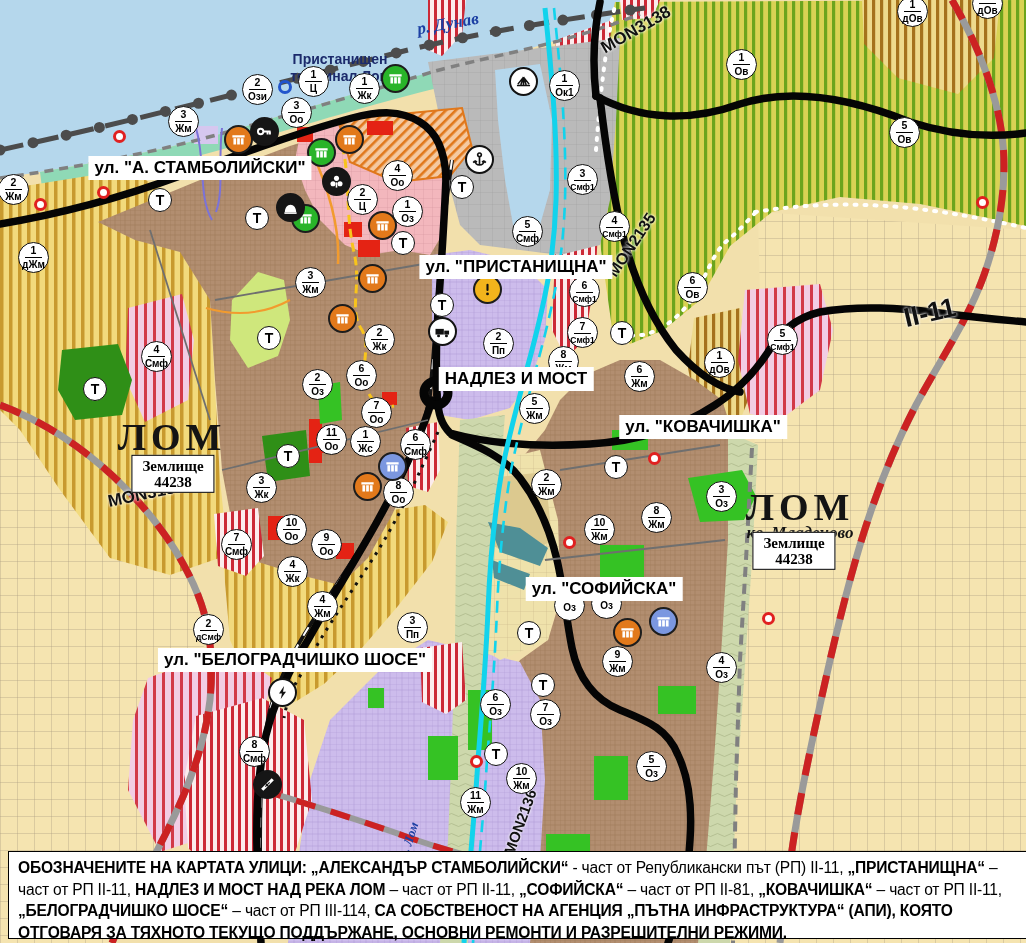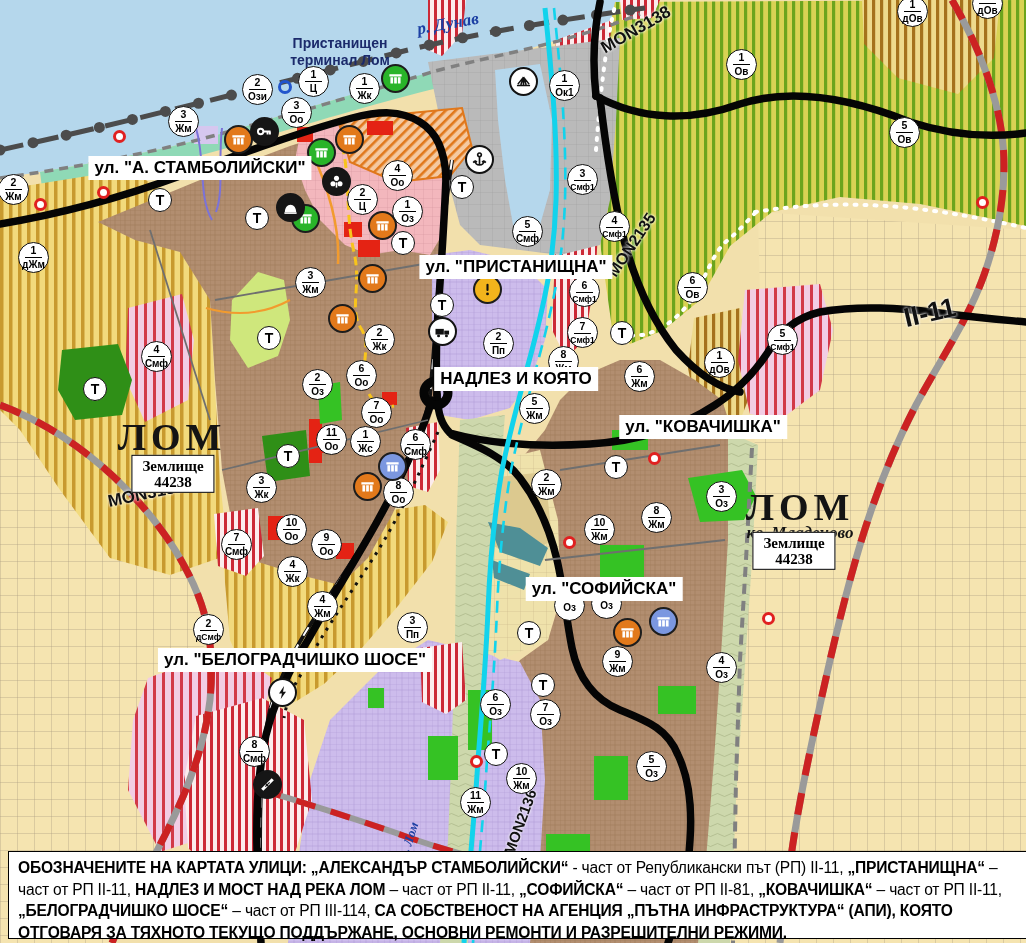--- a/index.html
+++ b/index.html
@@ -665,21 +665,21 @@
       <div class="reddot" style="left: 104px; top: 193px;"></div>
       <div class="reddot" style="left: 41px; top: 205px;"></div>
       <div class="reddot" style="left: 655px; top: 459px;"></div>
       <div class="reddot" style="left: 570px; top: 543px;"></div>
       <div class="reddot" style="left: 477px; top: 762px;"></div>
       <div class="reddot" style="left: 769px; top: 619px;"></div>
       <div class="reddot" style="left: 983px; top: 203px;"></div>
       <div class="bluering" style="left: 285px; top: 87px;"></div>
       <div class="street" style="left: 200px; top: 168px;">ул. "А. СТАМБОЛИЙСКИ"</div>
       <div class="street" style="left: 516px; top: 267px;">ул. "ПРИСТАНИЩНА"</div>
-      <div class="street" style="left: 516px; top: 379px;">НАДЛЕЗ И КОЯТО</div>
+      <div class="street" style="left: 516px; top: 379px;">НАДЛЕЗ И МОСТ</div>
       <div class="street" style="left: 703px; top: 427px;">ул. "КОВАЧИШКА"</div>
       <div class="street" style="left: 604px; top: 589px;">ул. "СОФИЙСКА"</div>
       <div class="street" style="left: 295px; top: 660px;">ул. "БЕЛОГРАДЧИШКО ШОСЕ"</div>
       <div class="city" style="left: 172px; top: 437px; font-size: 38px;">ЛОМ</div>
       <div class="city" style="left: 800px; top: 507px; font-size: 38px;">ЛОМ</div>
       <div class="citysub" style="left: 800px; top: 533px;">кв. Младеново</div>
       <div class="landbox" style="left: 173px; top: 474px;">
         <div>Землище</div>
         <div>44238</div>
       </div>
@@ -687,20 +687,20 @@
         <div>Землище</div>
         <div>44238</div>
       </div>
       <div class="roadcode" style="left: 146px; top: 494px; font-size: 17px; transform: translate(-50%, -50%) rotate(-12deg);">MON3139</div>
       <div class="roadcode" style="left: 636px; top: 30px; font-size: 17px; transform: translate(-50%, -50%) rotate(-30deg);">MON3138</div>
       <div class="roadcode" style="left: 632px; top: 245px; font-size: 16px; transform: translate(-50%, -50%) rotate(-56deg);">MON2135</div>
       <div class="roadcode" style="left: 520px; top: 822px; font-size: 15px; transform: translate(-50%, -50%) rotate(-70deg);">MON2136</div>
       <div class="roadcode" style="left: 930px; top: 313px; font-size: 27px; transform: translate(-50%, -50%) rotate(-13deg);">II-11</div>
       <div class="river" style="left: 448px; top: 24px; font-size: 17px; transform: translate(-50%, -50%) rotate(-10deg);">р. Дунав</div>
       <div class="river" style="left: 409px; top: 840px; font-size: 13px; transform: translate(-50%, -50%) rotate(-72deg);">р. Лом</div>
-      <div class="terminal" style="left: 340px; top: 52px;">
+      <div class="terminal" style="left: 340px; top: 68px;">
         <div>Пристанищен</div>
         <div>терминал Лом</div>
       </div>
     </div>
 
   <div id="footer"><b>ОБОЗНАЧЕНИТЕ НА КАРТАТА УЛИЦИ: „АЛЕКСАНДЪР СТАМБОЛИЙСКИ“</b><span> - част от Републикански път (РП) II-11, </span><b>„ПРИСТАНИЩНА“</b><span> – част от РП II-11, </span><b>НАДЛЕЗ И МОСТ НАД РЕКА ЛОМ</b><span> – част от РП II-11, </span><b>„СОФИЙСКА“</b><span> – част от РП II-81, </span><b>„КОВАЧИШКА“</b><span> – част от РП II-11, </span><b>„БЕЛОГРАДЧИШКО ШОСЕ“</b><span> – част от РП III-114, </span><b>СА СОБСТВЕНОСТ НА АГЕНЦИЯ „ПЪТНА ИНФРАСТРУКТУРА“ (АПИ), КОЯТО ОТГОВАРЯ ЗА ТЯХНОТО ТЕКУЩО ПОДДЪРЖАНЕ, ОСНОВНИ РЕМОНТИ И РАЗРЕШИТЕЛНИ РЕЖИМИ.</b></div>
 </div>
 
 </body></html>

